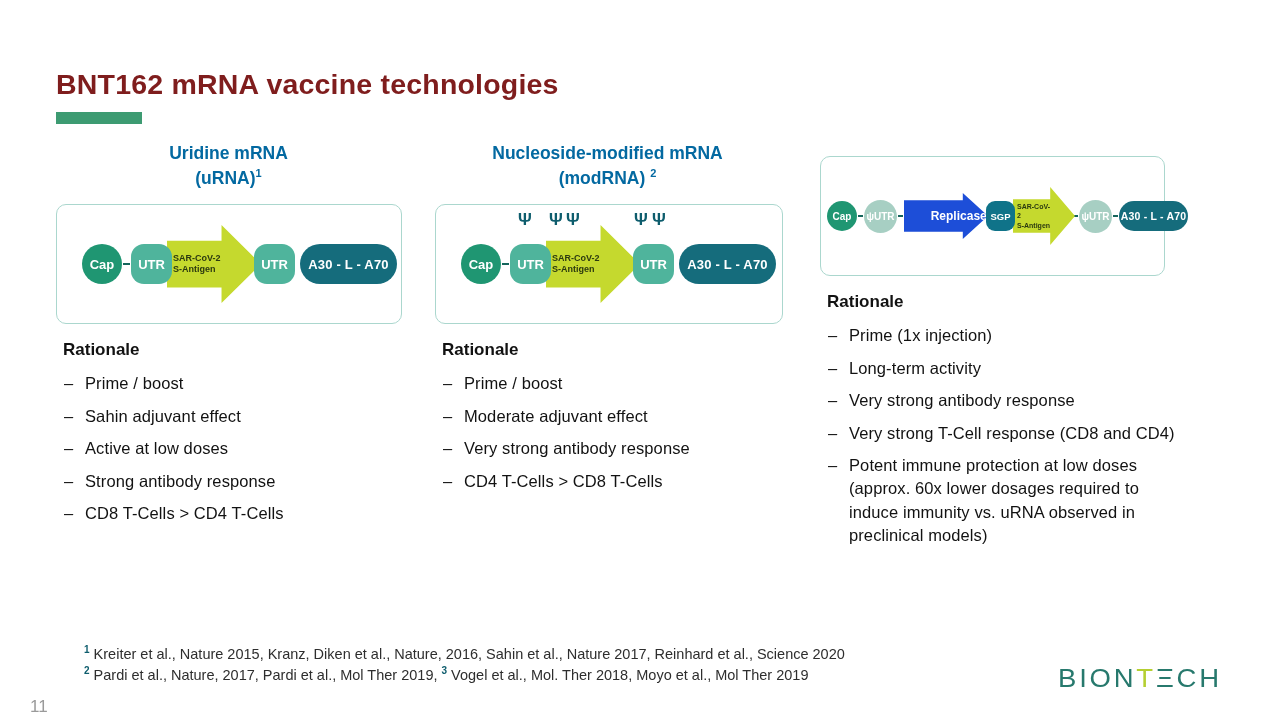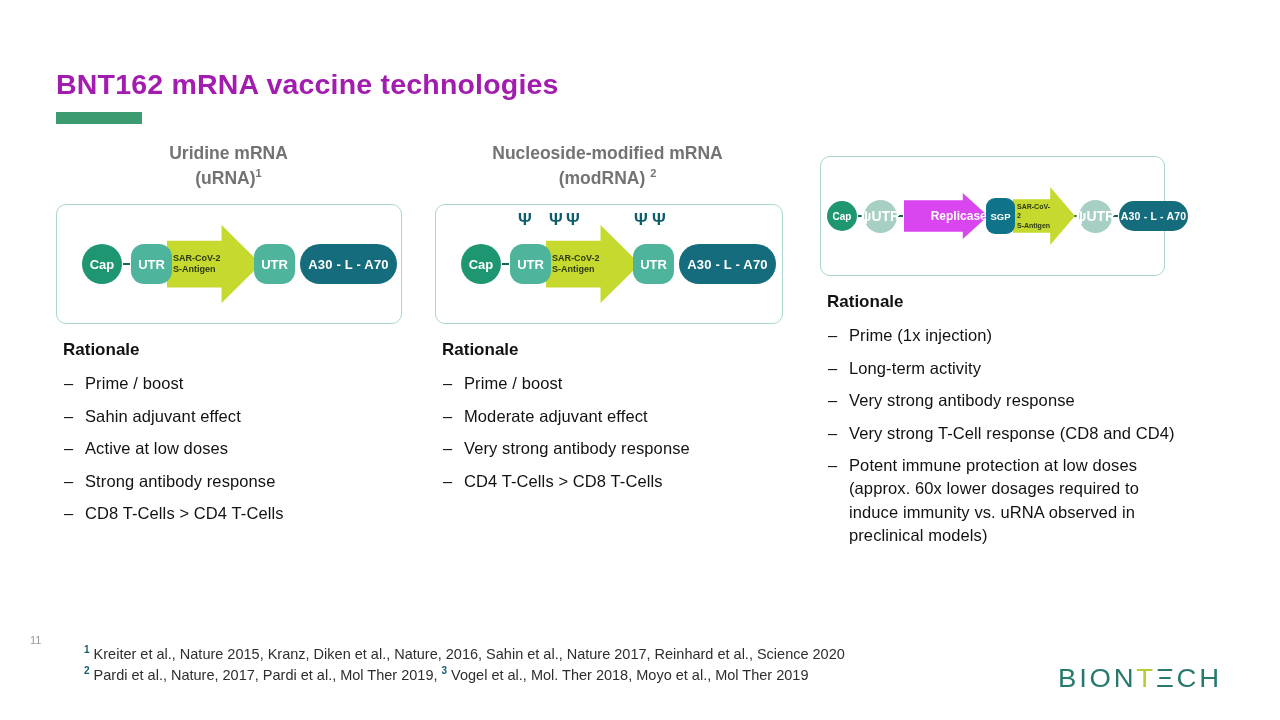--- a/index.html
+++ b/index.html
@@ -3,29 +3,29 @@
 <meta charset="utf-8">
 <style>
   * { margin:0; padding:0; box-sizing:border-box; }
   body { background:#e8e8e8; font-family:"Liberation Sans", sans-serif; }
   .slide {
     position:relative; width:1280px; height:720px; background:#ffffff;
     overflow:hidden; margin:0 auto;
   }
   
   .eyebrow { position:absolute; left:56px; top:26px; font-size:17.5px; color:#3a9d87; letter-spacing:.2px; }
-  .page-title { position:absolute; left:56px; top:68px; font-size:28.5px; font-weight:bold; color:#a21caf; letter-spacing:.2px; }
+  .page-title { position:absolute; left:56px; top:68px; font-size:28.5px; font-weight:bold; color:#7f1d1d; letter-spacing:.2px; }
   .title-bar { position:absolute; left:56px; top:112px; width:86px; height:12px; background:#3d9b72; }
 
   
   .col { position:absolute; top:142px; }
   .col-1 { left:56px;  width:346px; }
   .col-2 { left:435px; width:348px; }
   .col-3 { left:820px; width:372px; }
-  .col-title { text-align:center; font-size:17.5px; font-weight:bold; color:#737373; line-height:1.35; }
+  .col-title { text-align:center; font-size:17.5px; font-weight:bold; color:#0369a1; line-height:1.35; }
   .col-title sup { font-size:11px; }
   .col-3 .col-title, .col-1 .col-title, .col-2 .col-title { width:345px; }
 
   .diagram-box {
     position:relative; margin-top:14px; width:100%; height:120px;
     border:1.5px solid #abd7ce; border-radius:10px; background:#fff;
   }
   .col-3 .diagram-box { width:345px; }
   .diagram-row { position:absolute; left:0; right:0; top:0; bottom:0; display:flex; align-items:center; }
   .col-1 .diagram-row, .col-2 .diagram-row { padding-left:25px; }
@@ -45,46 +45,46 @@
   .utr, .cap, .pill, .sgp, .psiutr { z-index:1; }
   .pill { background:#156c7c; border-radius:20px; width:97px; height:40px; font-size:13px; letter-spacing:.2px; margin-left:5px; }
 
   
   .psi { position:absolute; top:5px; font-size:17px; font-weight:bold; color:#0e5d6d; }
   .psi-1 { left:82px; } .psi-2 { left:113px; } .psi-3 { left:130px; }
   .psi-4 { left:198px; } .psi-5 { left:216px; }
 
   
   .cap-s { width:30px; height:30px; border-radius:50%; background:#1f9672; font-size:10px; }
-  .psiutr { width:33px; height:33px; border-radius:50%; background:#a7cfc3; font-size:14px; }
+  .psiutr { width:33px; height:33px; border-radius:50%; background:#a7cfc3; font-size:10px; }
   .repl-arrow {
-    flex:none; width:84px; height:46px; background:#d946ef;
+    flex:none; width:84px; height:46px; background:#1d4ed8;
     clip-path:polygon(0 16%, 70% 16%, 70% 0, 100% 50%, 70% 100%, 70% 84%, 0 84%);
     display:flex; align-items:center; justify-content:center;padding-left:36px;
   }
   .repl-arrow span { padding-right:22%; font-size:12px; font-weight:bold; color:#fff; }
-  .sgp { width:29px; height:36px; border-radius:9px; background:#0f7389; font-size:9.5px; margin-left:-2px; }
+  .sgp { width:29px; height:30px; border-radius:9px; background:#0f7389; font-size:9.5px; margin-left:-2px; }
   .y-arrow-s {
     flex:none; width:62px; height:58px; margin-left:-2px; margin-right:-3px;
     background:#c5d92e; clip-path:polygon(0 21%, 60% 21%, 60% 0, 100% 50%, 60% 100%, 60% 79%, 0 79%);
     display:flex; align-items:center; z-index:0;
   }
   .y-arrow-s .antigen { width:60%; padding-left:4px; font-size:7px; font-weight:600; color:#2c3a10; line-height:1.3; }
   .pill-s { background:#156c7c; border-radius:15px; width:69px; height:30px; font-size:10.5px; margin-left:0; }
   .dash-s { flex:none; width:5px; height:2px; background:#15655c; margin:0 1px; }
 
   
   .rationale { margin-top:16px; }
   .rationale h3 { font-size:17px; font-weight:bold; color:#121212; margin-left:7px; margin-bottom:12px; }
   .bullet { display:flex; margin-bottom:9.5px; font-size:16.5px; color:#121212; line-height:1.4; }
   .bullet .b-dash { flex:none; width:29px; padding-left:8px; }
   .bullet .b-text { flex:1; letter-spacing:.1px; }
 
   
-  .page-num { position:absolute; left:30px; top:634px; font-size:11px; color:#9a9a9a; }
+  .page-num { position:absolute; left:30px; top:697px; font-size:17px; color:#9a9a9a; }
   .footnotes { position:absolute; left:84px; top:643px; font-size:14.5px; color:#2e2e2e; line-height:1.38; }
   .footnotes sup { color:#0e5d6d; font-weight:bold; font-size:10px; }
   .logo { position:absolute; right:58px; top:664px; font-size:25px; font-weight:500; letter-spacing:2.5px; color:#27796d; transform:scaleX(1.1); transform-origin:right center; }
   .logo .lg-green { color:#b5cf31; }
 </style>
 </head>
 <body>
 
 <div class="slide">
 

